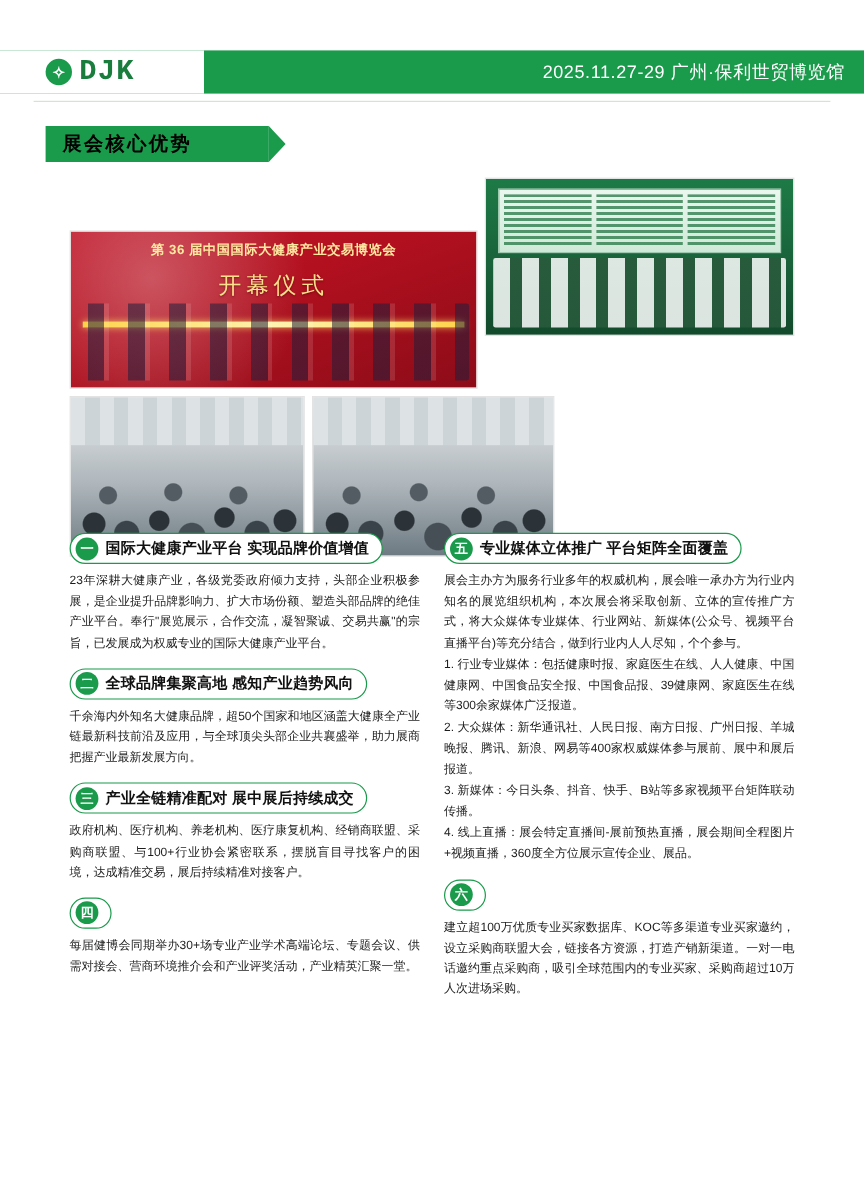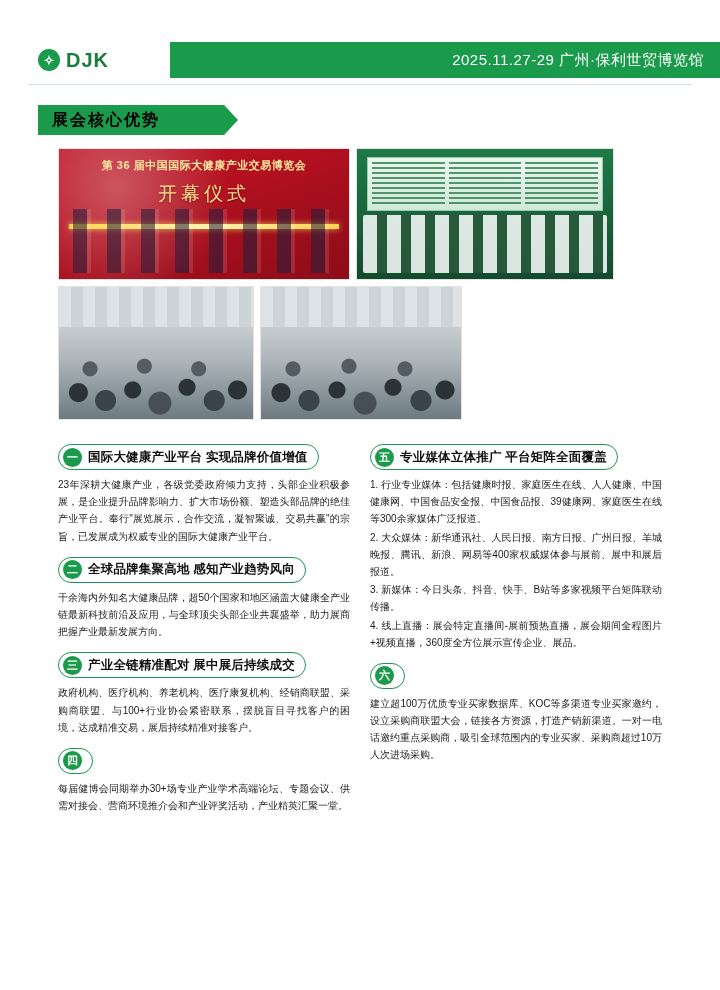--- a/index.html
+++ b/index.html
@@ -24,22 +24,22 @@
     width: 170px; height: 36px; background: #ffffff;
     display: flex; align-items: center; padding-left: 38px; gap: 6px;
   }
   .logo-mark {
     width: 22px; height: 22px; border-radius: 50%;
     background: #1a9a4b; color: #fff;
     display: flex; align-items: center; justify-content: center;
     font-size: 13px; font-weight: bold;
   }
   .logo-text {
-    font-size: 20px; font-weight: bold; color: #1a7d3e;
-    letter-spacing: 1px; font-family: Liberation Sans, sans-serif;
+    font-size: 24px; font-weight: bold; color: #1a7d3e;
+    letter-spacing: 1px; font-family: Liberation Mono, monospace;
   }
   .header-right {
     color: #ffffff; font-size: 15px; padding-right: 16px; letter-spacing: .5px;
   }
   .header-rule {
     position: absolute; top: 84px; left: 28px; width: 664px; height: 1px;
     background: #cfe6d6;
   }
   
   .section-title-wrap {
@@ -56,21 +56,21 @@
     border-top: 15px solid transparent;
     border-bottom: 15px solid transparent;
     border-left: 14px solid #1a9a4b;
   }
   
   .photos { position: absolute; top: 148px; left: 58px; width: 604px; }
   .photo-row { display: flex; gap: 6px; margin-bottom: 6px; }
   .photo {
     position: relative; overflow: hidden; border: 1px solid #e3e3e3;
   }
-  .p1 { width: 292px; height: 132px; }
+  .p1 { width: 340px; height: 132px; margin-top: 44px; }
   .p2 { width: 258px; height: 132px; }
   .p3 { width: 196px; height: 134px; }
   .p4 { width: 196px; height: 134px; }
   .p5 { width: 202px; height: 134px; }
 
   
   .ph-red {
     background:
       radial-gradient(circle at 20% 30%, rgba(255,255,255,.28), transparent 45%),
       linear-gradient(160deg, #c0182a 0%, #b3101f 40%, #8d0c18 100%);
@@ -282,20 +282,21 @@
     </div>
 
     <div class="col">
 
       <div class="item">
         <div class="item-head">
           <span class="num">五</span>
           <span class="item-title">专业媒体立体推广 平台矩阵全面覆盖</span>
         </div>
         <div class="item-body">
+          <p>展会主办方为服务行业多年的权威机构，展会唯一承办方为行业内知名的展览组织机构，本次展会将采取创新、立体的宣传推广方式，将大众媒体专业媒体、行业网站、新媒体(公众号、视频平台直播平台)等充分结合，做到行业内人人尽知，个个参与。</p>
           <p>1. 行业专业媒体：包括健康时报、家庭医生在线、人人健康、中国健康网、中国食品安全报、中国食品报、39健康网、家庭医生在线等300余家媒体广泛报道。</p>
           <p>2. 大众媒体：新华通讯社、人民日报、南方日报、广州日报、羊城晚报、腾讯、新浪、网易等400家权威媒体参与展前、展中和展后报道。</p>
           <p>3. 新媒体：今日头条、抖音、快手、B站等多家视频平台矩阵联动传播。</p>
           <p>4. 线上直播：展会特定直播间-展前预热直播，展会期间全程图片+视频直播，360度全方位展示宣传企业、展品。</p>
         </div>
       </div>
 
       <div class="item">
         <div class="item-head">
           <span class="num">六</span>

